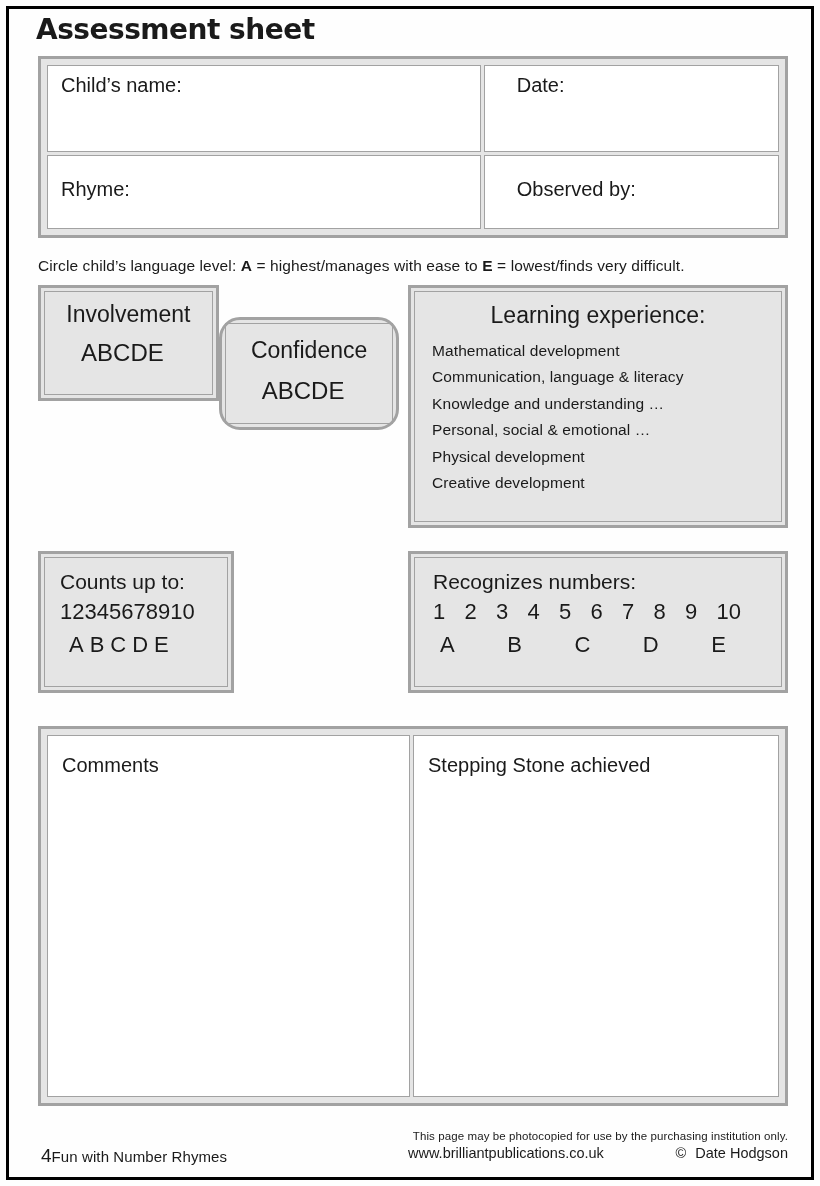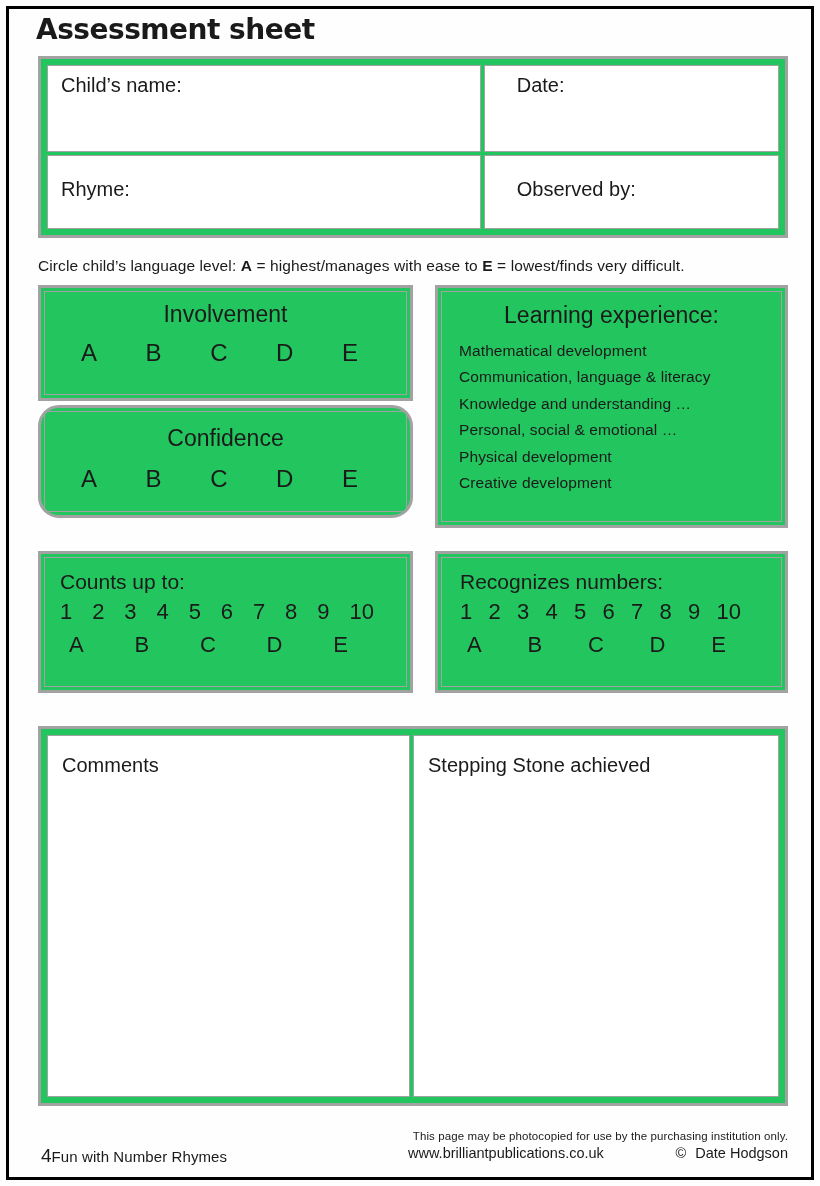--- a/index.html
+++ b/index.html
@@ -26,21 +26,21 @@
     font-size:28px;
     letter-spacing:-0.5px;
     margin:6px 0 10px -2px;
     line-height:1.1;
   }
   
   .dbox{
     border:3px solid #a2a2a2;
     padding:3px;
     box-sizing:border-box;
-    background:#22c55e;
+    background:#e5e5e5;
   }
   .dbox-inner{
     border:1px solid #a2a2a2;
     height:100%;
     box-sizing:border-box;
   }
   
   .info-table-wrap{height:182px;}
   table.gridtable{
     width:100%;height:100%;
@@ -59,24 +59,24 @@
   .col-right-cell{padding-left:32px;margin-left:8px;}
   
   .instruction{
     font-size:15.5px;
     margin:19px 0 10px 0;
     letter-spacing:0.1px;
   }
   .instruction b{font-weight:bold;}
   
   .grid{display:flex;gap:22px;}
-  .colL{width:375px;flex:none;display:flex;flex-direction:column;}
+  .colL{width:348px;flex:none;display:flex;flex-direction:row;}
   .colR{flex:1;display:flex;flex-direction:column;}
   .box-involvement{height:116px;}
-  .box-confidence{height:113px;margin-top:4px;border-radius:21px;}
+  .box-confidence{height:113px;margin-top:32px;border-radius:21px;}
   .box-learning{height:243px;}
   .box-counts{height:142px;}
   .row2{margin-top:23px;}
   .box-title-center{
     text-align:center;
     font-size:23px;
     padding-top:9px;
   }
   .letters-row{
     display:flex;

